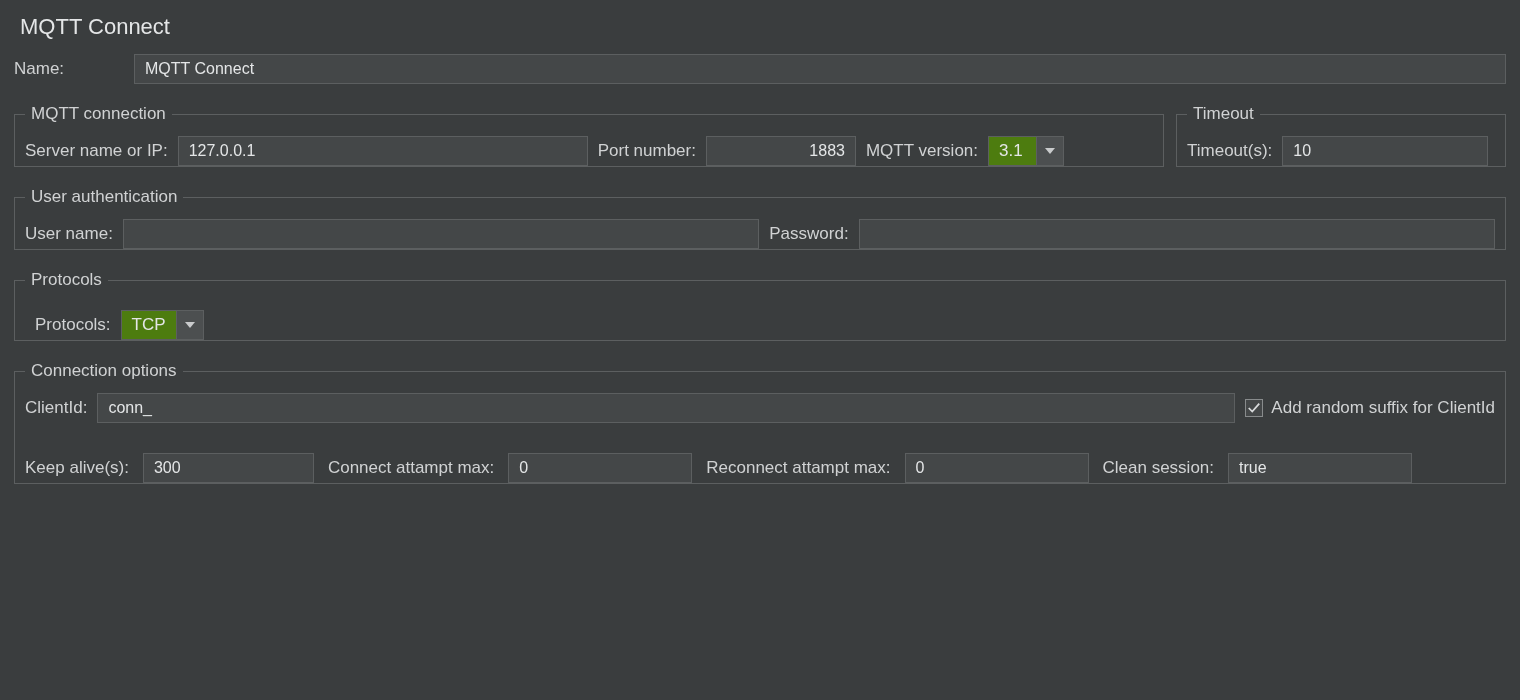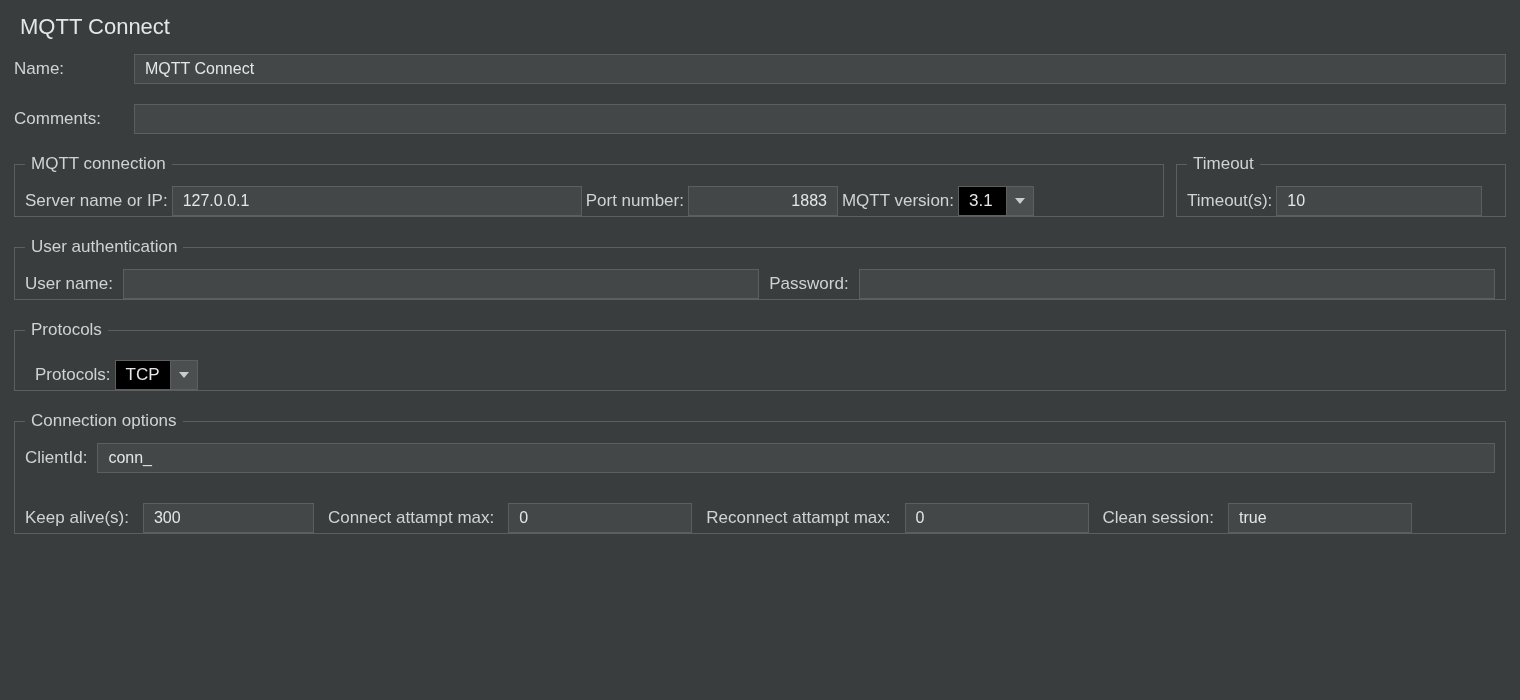--- a/index.html
+++ b/index.html
@@ -37,30 +37,30 @@
     padding: 12px 10px 0 10px;
     margin: 0;
   }
   legend {
     padding: 0 6px;
     color: #d0d2d3;
     font-size: 17px;
   }
   .connbox { flex: 1 1 auto; }
   .timeoutbox { width: 330px; }
-  .connrow { display: flex; align-items: center; gap: 4px; }
+  .connrow { display: flex; align-items: center; gap: 10px; }
   .server-input { width: 410px; }
   .port-input { width: 150px; text-align: right; }
   .timeout-input { width: 206px; }
   .select {
     display: inline-flex;
     align-items: stretch;
     border: 1px solid #5c5f60;
     height: 30px;
-    background: #000000;
+    background: #4d7c0f;
   }
   .select .sv {
     padding: 2px 10px;
     display: flex;
     align-items: center;
     color: #e4e6e7;
     border-right: 1px solid #5c5f60;
   }
   .select .sbtn {
     width: 26px;
@@ -107,24 +107,20 @@
 
 <div class="title">MQTT Connect</div>
 
 <div class="stack">
 
   <div class="row">
     <span class="lbl name-lbl">Name:</span>
     <input class="txt namefield" type="text" value="MQTT Connect" style="">
   </div>
 
-  <div class="row">
-    <span class="lbl comments-lbl">Comments:</span>
-    <input class="txt namefield" type="text" value="" style="">
-  </div>
 
   <div class="gwrap">
     <fieldset class="connbox">
       <legend>MQTT connection</legend>
       <div class="connrow">
         <span class="lbl">Server name or IP:</span>
         <input class="txt server-input" type="text" value="127.0.0.1" style="">
         <span class="lbl">Port number:</span>
         <input class="txt port-input" type="text" value="1883" style="">
         <span class="lbl">MQTT version:</span>
@@ -167,20 +163,28 @@
           </span>
       </div>
     </div>
   </fieldset>
 
   <fieldset class="full">
     <legend>Connection options</legend>
     <div class="optrow1">
       <span class="lbl">ClientId:</span>
       <input class="txt clientid-in" type="text" value="conn_" style="">
+      <label class="chkwrap">
+        <span class="chk">
+          <svg viewBox="0 0 16 16">
+              <path d="M2 8 L6 12 L14 3" stroke="#d9dbdc" stroke-width="2" fill="none"></path>
+            </svg>
+        </span>
+        <span>Add random suffix for ClientId</span>
+      </label>
     </div>
     <div class="optrow2">
       <span class="lbl">Keep alive(s):</span>
       <input class="txt ka-in" type="text" value="300" style="">
       <span class="lbl">Connect attampt max:</span>
       <input class="txt cam-in" type="text" value="0" style="">
       <span class="lbl">Reconnect attampt max:</span>
       <input class="txt ram-in" type="text" value="0" style="">
       <span class="lbl">Clean session:</span>
       <input class="txt cs-in" type="text" value="true" style="">

